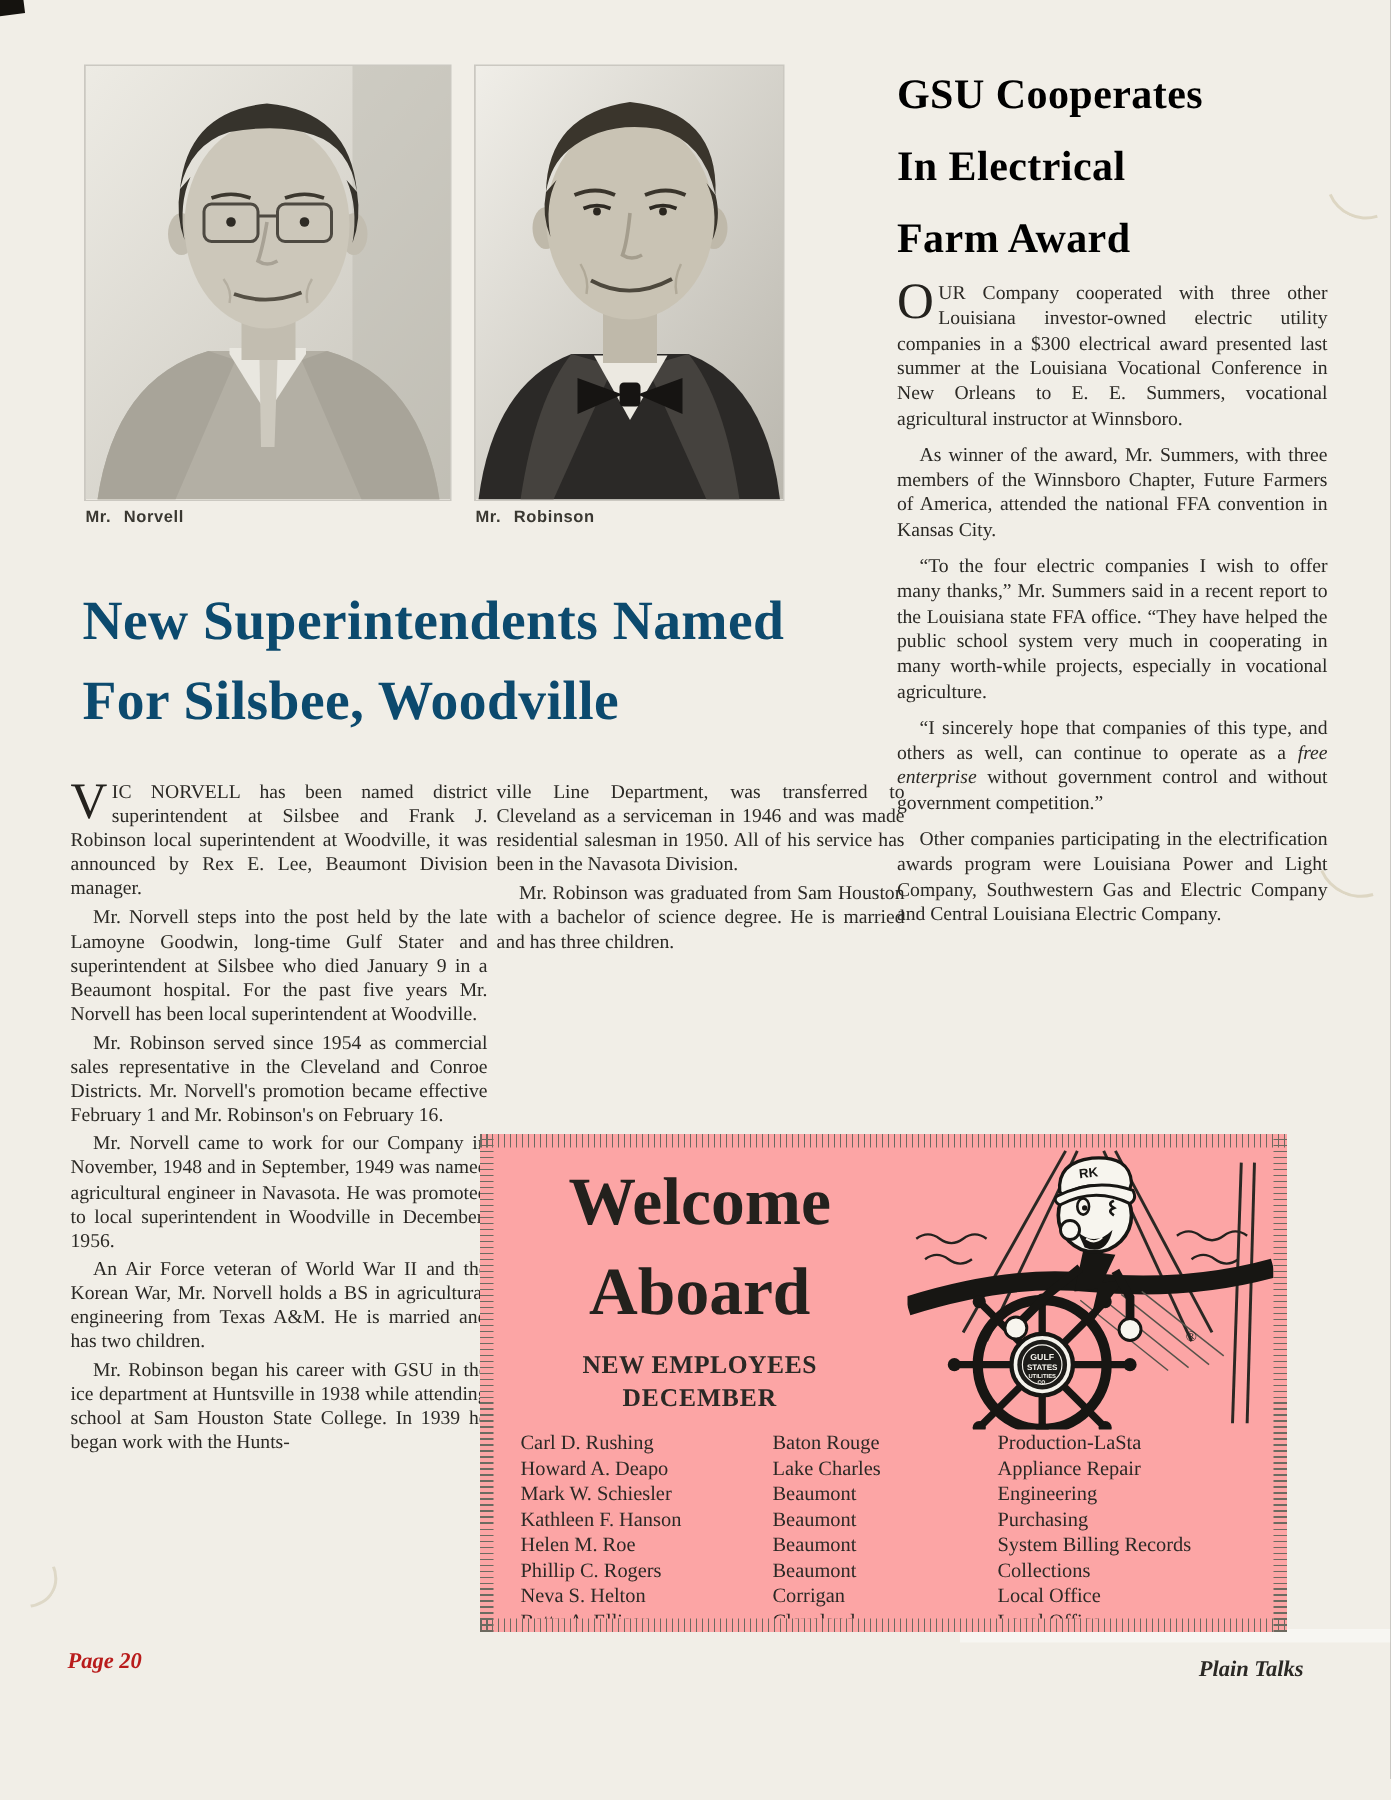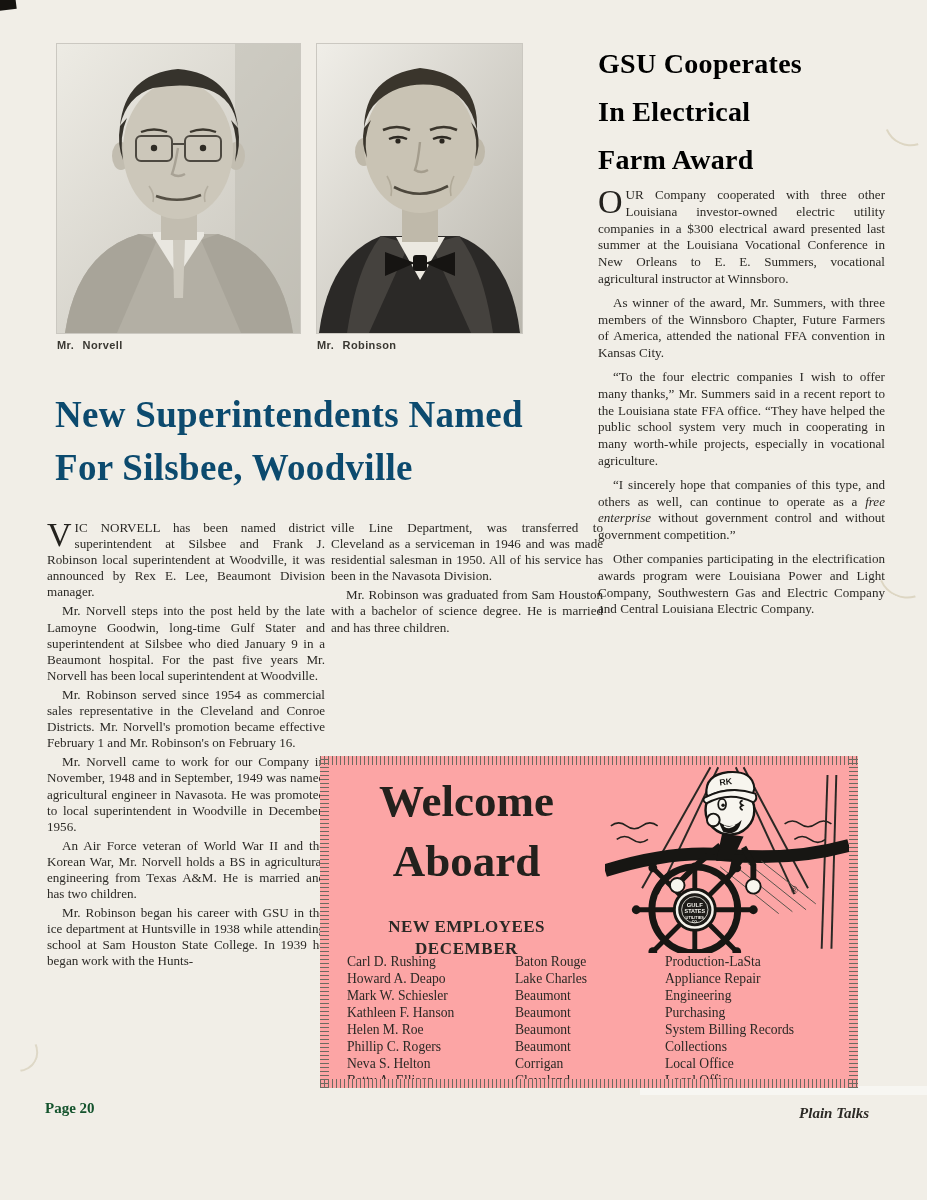--- a/index.html
+++ b/index.html
@@ -53,29 +53,29 @@
   .wbox{position:absolute;left:320px;top:756px;width:538px;height:332px;background:#fca5a5;}
   .wbox .edge{position:absolute;}
   .wbox .edge-top{left:0;top:0;right:0;height:9px;background:repeating-linear-gradient(90deg,#6d6a60 0 1px,rgba(0,0,0,0) 1px 4px);}
   .wbox .edge-bottom{left:0;bottom:0;right:0;height:9px;background:repeating-linear-gradient(90deg,#6d6a60 0 1px,rgba(0,0,0,0) 1px 4px);}
   .wbox .edge-left{top:0;bottom:0;left:0;width:9px;background:repeating-linear-gradient(0deg,#6d6a60 0 1px,rgba(0,0,0,0) 1px 4px);}
   .wbox .edge-right{top:0;bottom:0;right:0;width:9px;background:repeating-linear-gradient(0deg,#6d6a60 0 1px,rgba(0,0,0,0) 1px 4px);}
   .wbox-inner{position:absolute;left:9px;top:9px;right:9px;bottom:9px;overflow:hidden;}
   .wbox-top{display:flex;height:180px;}
   .wbox-titles{width:275px;text-align:center;padding-top:6px;}
   .w-title{font-size:45px;font-weight:bold;color:#23211d;line-height:60px;}
-  .w-sub{font-size:17px;font-weight:bold;color:#2b2925;line-height:23px;letter-spacing:0.4px;margin-top:24px;}
+  .w-sub{font-size:17px;font-weight:bold;color:#2b2925;line-height:23px;letter-spacing:0.4px;margin-top:7px;}
   .w-sub2{font-size:17px;font-weight:bold;color:#2b2925;line-height:21px;letter-spacing:0.6px;}
   .wbox-mascot{flex:1;display:flex;justify-content:center;}
   .wbox-list{display:grid;grid-template-columns:168px 122px 1fr;padding:8px 0 0 18px;
     font-size:13.6px;line-height:17px;}
   .wbox-list .cell{white-space:nowrap;}
   .dept-col{padding-left:28px;}
   
-  .footer-left{position:absolute;left:45px;top:1100px;font-size:15px;font-weight:bold;color:#14532d;}
+  .footer-left{position:absolute;left:45px;top:1100px;font-size:15px;font-weight:bold;font-style:italic;color:#b91c1c;}
   .footer-right{position:absolute;right:58px;top:1105px;font-size:15px;font-weight:bold;font-style:italic;color:#2b2925;}
 </style>
 </head>
 <body>
 
 <div class="page">
 
   <div class="corner-mark"></div>
   <div class="arc arc-1"></div>
   <div class="arc arc-2"></div>

